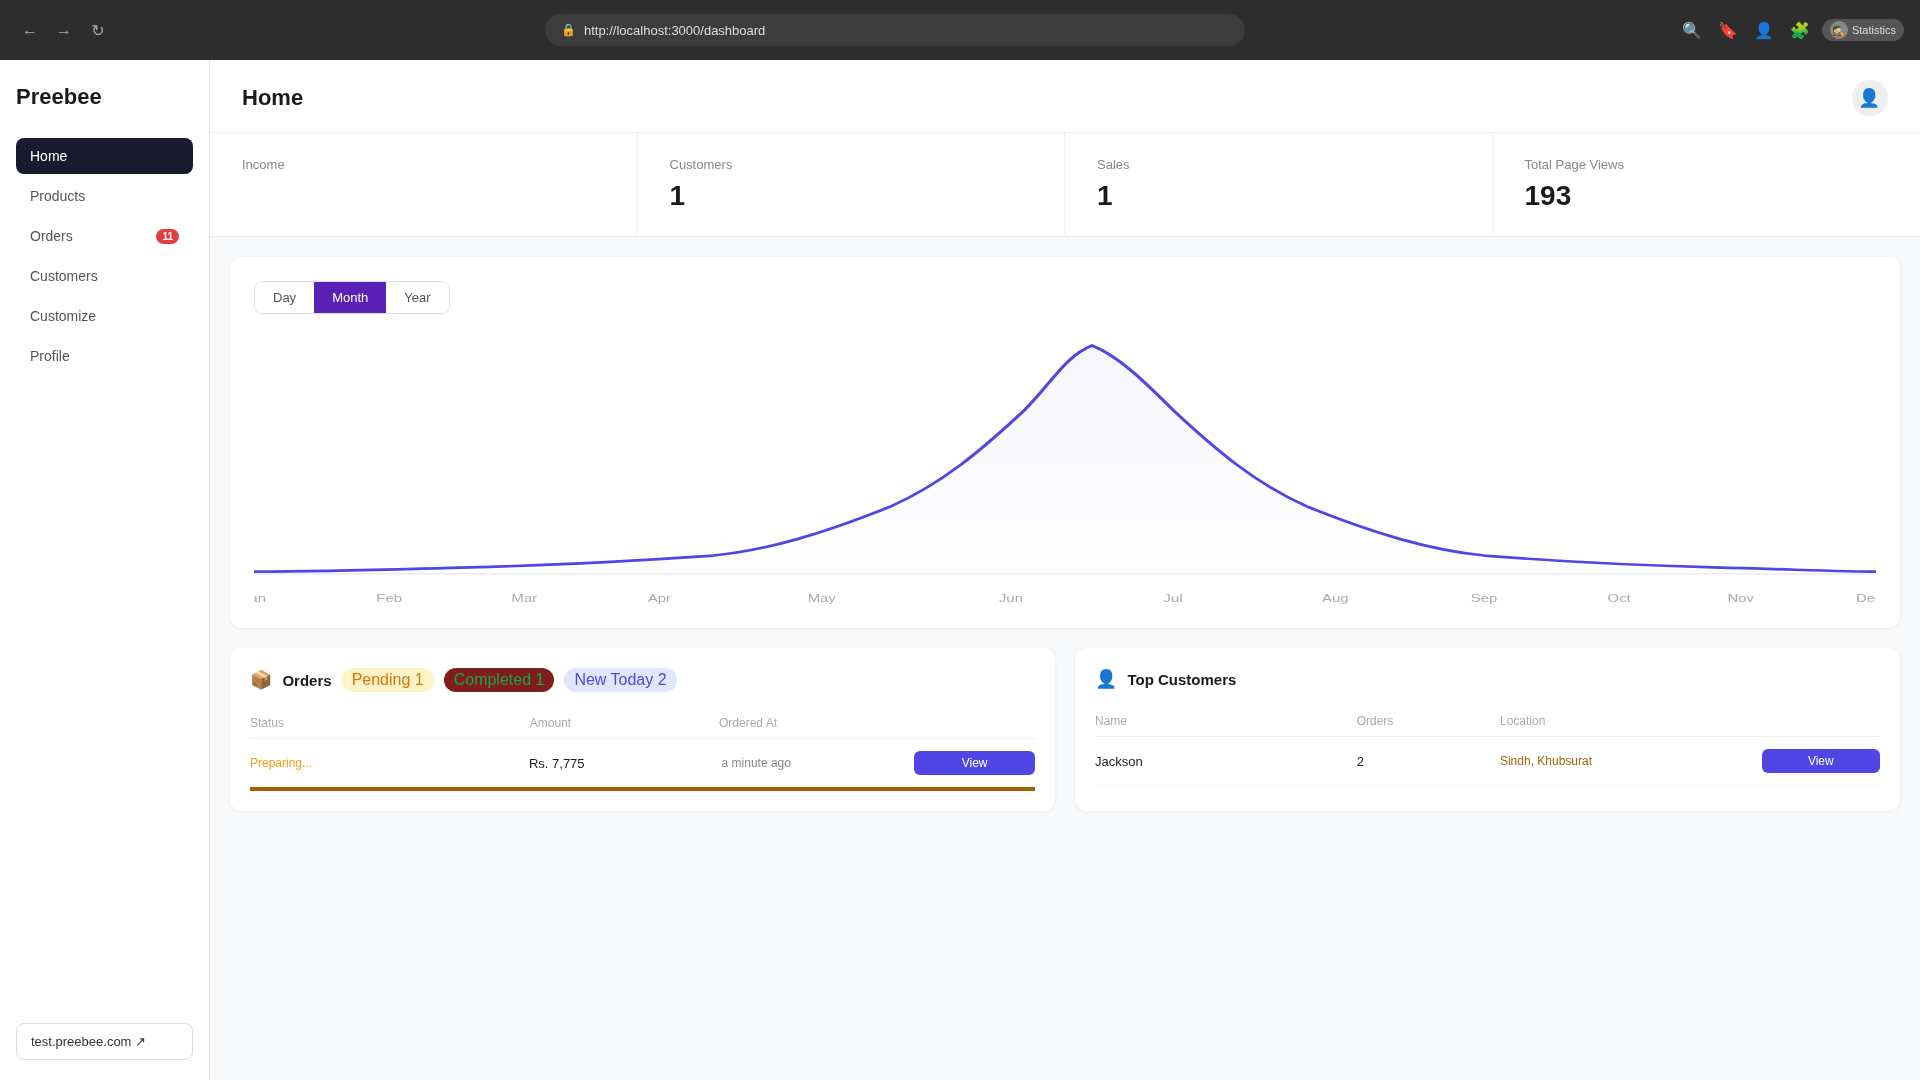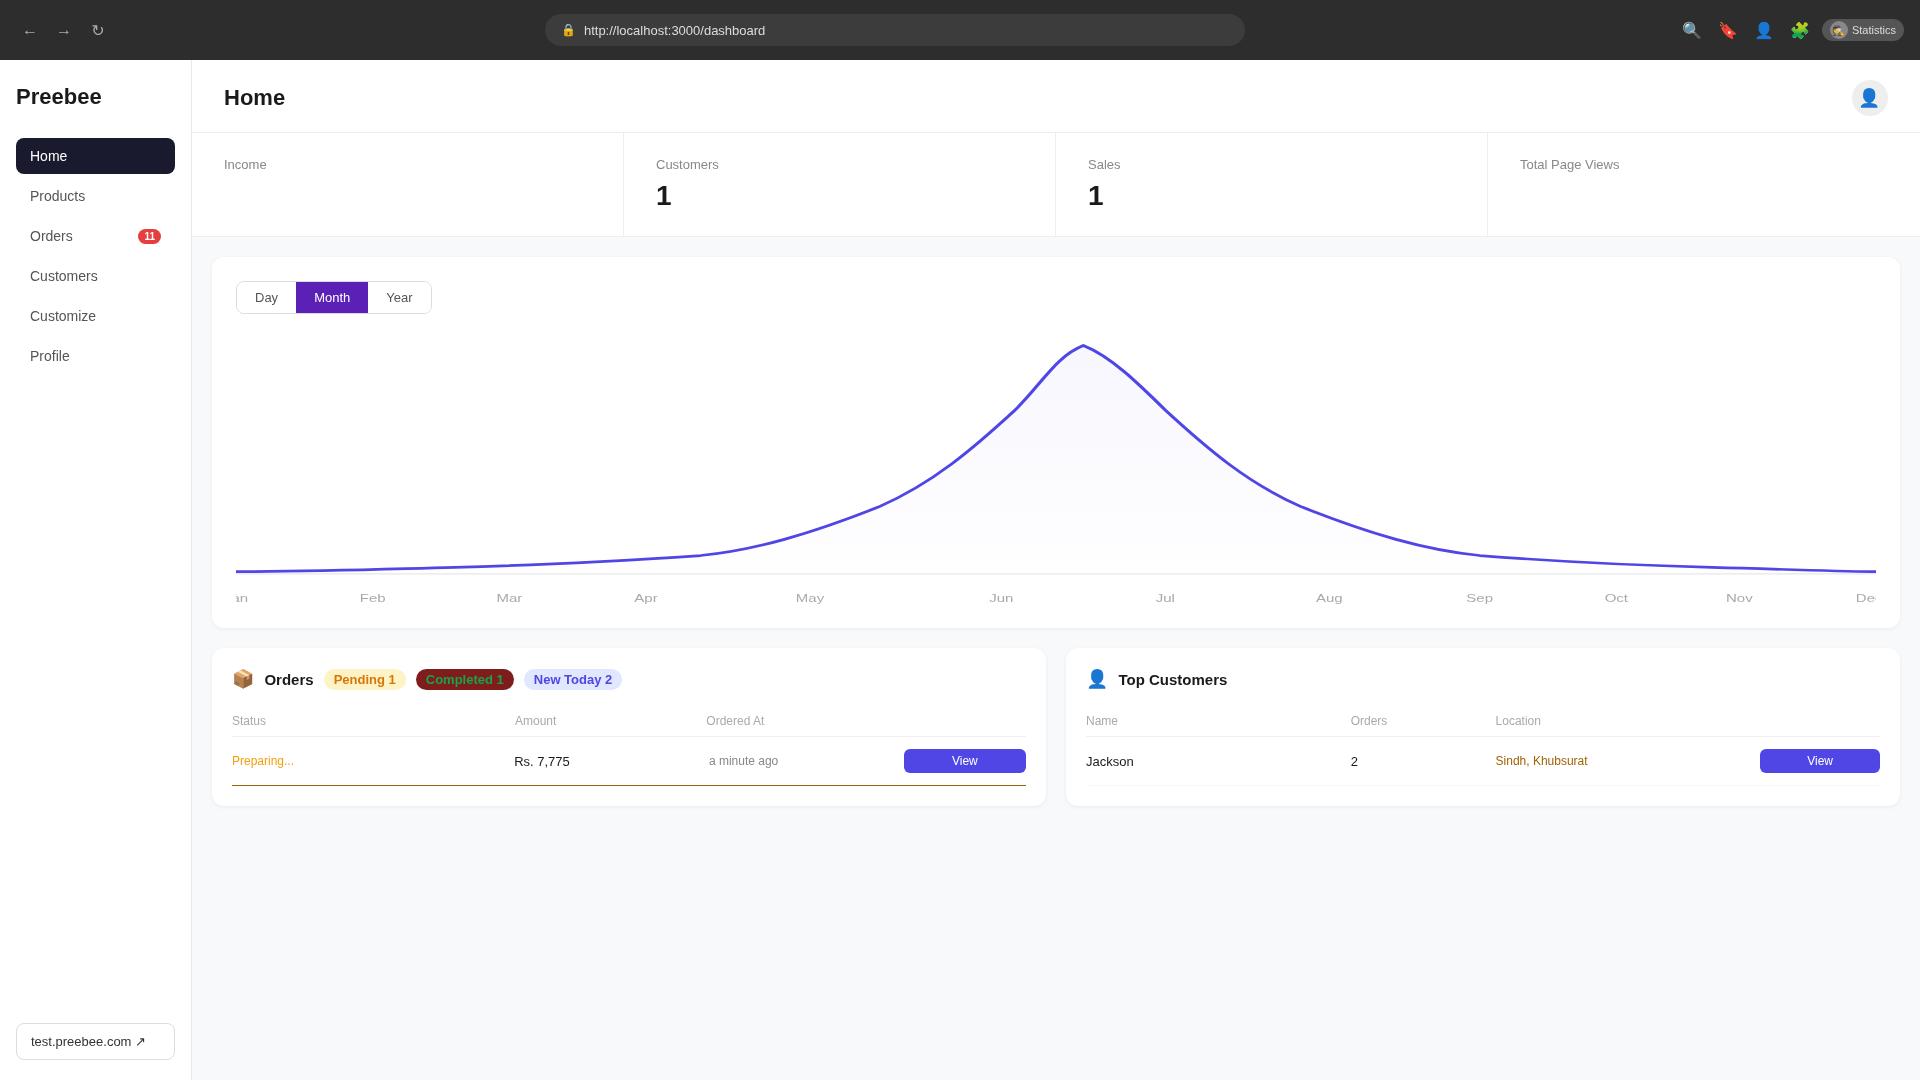--- a/index.html
+++ b/index.html
@@ -14,21 +14,21 @@
     .address-bar-url { color: #ddd; font-size: 13px; flex: 1; }
     .browser-actions { display: flex; gap: 8px; align-items: center; }
     .browser-action-btn { background: none; border: none; color: #aaa; font-size: 16px; cursor: pointer; width: 28px; height: 28px; display: flex; align-items: center; justify-content: center; border-radius: 4px; }
     .incognito-badge { background: #555; color: #ddd; font-size: 11px; padding: 2px 8px; border-radius: 12px; display: flex; align-items: center; gap: 4px; }
     .incognito-icon { width: 18px; height: 18px; background: #888; border-radius: 50%; display: flex; align-items: center; justify-content: center; font-size: 10px; }
 
     
     .app { display: flex; flex: 1; overflow: hidden; }
 
     
-    .sidebar { width: 192px; background: #fff; border-right: 1px solid #e8e8e8; display: flex; flex-direction: column; padding: 20px 16px; flex-shrink: 0; }
+    .sidebar { width: 210px; background: #fff; border-right: 1px solid #e8e8e8; display: flex; flex-direction: column; padding: 20px 16px; flex-shrink: 0; }
     .logo { font-size: 22px; font-weight: 700; color: #1a1a1a; margin-bottom: 24px; padding: 4px 0; }
     .nav-items { display: flex; flex-direction: column; gap: 4px; }
     .nav-item { display: flex; align-items: center; justify-content: space-between; padding: 10px 14px; border-radius: 8px; cursor: pointer; color: #555; font-size: 14px; font-weight: 500; transition: background 0.15s; }
     .nav-item.active { background: #1a1a2e; color: #fff; }
     .nav-item-badge { background: #e53e3e; color: #fff; font-size: 10px; font-weight: 700; padding: 2px 6px; border-radius: 10px; min-width: 18px; text-align: center; }
     .external-link-btn { margin-top: auto; border: 1.5px solid #ddd; border-radius: 8px; padding: 10px 14px; font-size: 13px; color: #333; cursor: pointer; display: flex; align-items: center; gap: 6px; background: #fff; }
 
     
     .main { flex: 1; overflow-y: auto; background: #f8f9fa; }
     .main-header { display: flex; align-items: center; justify-content: space-between; padding: 20px 32px 16px; background: #fff; border-bottom: 1px solid #eee; }
@@ -58,27 +58,27 @@
     .axis-label { font-size: 11px; fill: #aaa; }
     .chart-line { fill: none; stroke: #4f46e5; stroke-width: 2.5; }
     .chart-area { fill: url(#chartGradient); opacity: 0.15; }
 
     
     .bottom-section { display: grid; grid-template-columns: 1fr 1fr; gap: 20px; margin: 0 20px 20px; }
     .bottom-card { background: #fff; border-radius: 12px; padding: 20px; box-shadow: 0 1px 4px rgba(0,0,0,0.06); }
     .bottom-card-header { display: flex; align-items: center; gap: 10px; margin-bottom: 16px; flex-wrap: wrap; }
     .bottom-card-title { font-size: 15px; font-weight: 600; color: #1a1a1a; }
     .card-icon { font-size: 18px; }
-    .badge { font-size: 13px; font-weight: 700; padding: 3px 10px; border-radius: 12px; }
+    .badge { font-size: 16px; font-weight: 400; padding: 3px 10px; border-radius: 12px; }
     .badge-pending { background: #fef3c7; color: #d97706; }
     .badge-completed { background: #7f1d1d; color: #16a34a; }
     .badge-new { background: #e0e7ff; color: #4f46e5; }
     .table-header { display: grid; grid-template-columns: 1.5fr 1fr 1fr 0.7fr; gap: 8px; padding: 8px 0; border-bottom: 1px solid #f0f0f0; font-size: 12px; color: #aaa; font-weight: 500; }
     .table-header-customers { display: grid; grid-template-columns: 1.5fr 0.8fr 1.5fr 0.7fr; gap: 8px; padding: 8px 0; border-bottom: 1px solid #f0f0f0; font-size: 12px; color: #aaa; font-weight: 500; }
-    .table-row-orders { display: grid; grid-template-columns: 1.5fr 1fr 1fr 0.7fr; gap: 20px; padding: 12px 0; border-bottom: 1px solid #a16207; font-size: 13px; align-items: center; }
+    .table-row-orders { display: grid; grid-template-columns: 1.5fr 1fr 1fr 0.7fr; gap: 20px; padding: 12px 0; border-bottom: 4px solid #a16207; font-size: 13px; align-items: center; }
     .table-row-customers { display: grid; grid-template-columns: 1.5fr 0.8fr 1.5fr 0.7fr; gap: 8px; padding: 12px 0; border-bottom: 1px solid #f8f8f8; font-size: 13px; align-items: center; }
     .status-text { color: #f59e0b; font-size: 12px; }
     .view-btn { background: #4f46e5; color: #fff; border: none; border-radius: 6px; padding: 5px 14px; font-size: 12px; cursor: pointer; font-weight: 500; }
     .amount-text { color: #1a1a1a; font-size: 13px; }
     .time-text { color: #888; font-size: 12px; }
     .customer-name { color: #1a1a1a; font-size: 13px; font-weight: 500; }
     .customer-location { color: #a16207; font-size: 12px; }
   </style>
 </head>
 <body>
@@ -149,20 +149,21 @@
       <div class="stat-card">
         <div class="stat-label">Customers</div>
         <div class="stat-value">1</div>
       </div>
       <div class="stat-card">
         <div class="stat-label">Sales</div>
         <div class="stat-value">1</div>
       </div>
       <div class="stat-card">
         <div class="stat-label">Total Page Views</div>
+        <div class="stat-value">193</div>
       </div>
     </div>
 
     <div class="income-section">
       <div class="income-header">
         <div class="period-btns">
           <button class="period-btn">Day</button>
           <button class="period-btn active">Month</button>
           <button class="period-btn">Year</button>
         </div>

